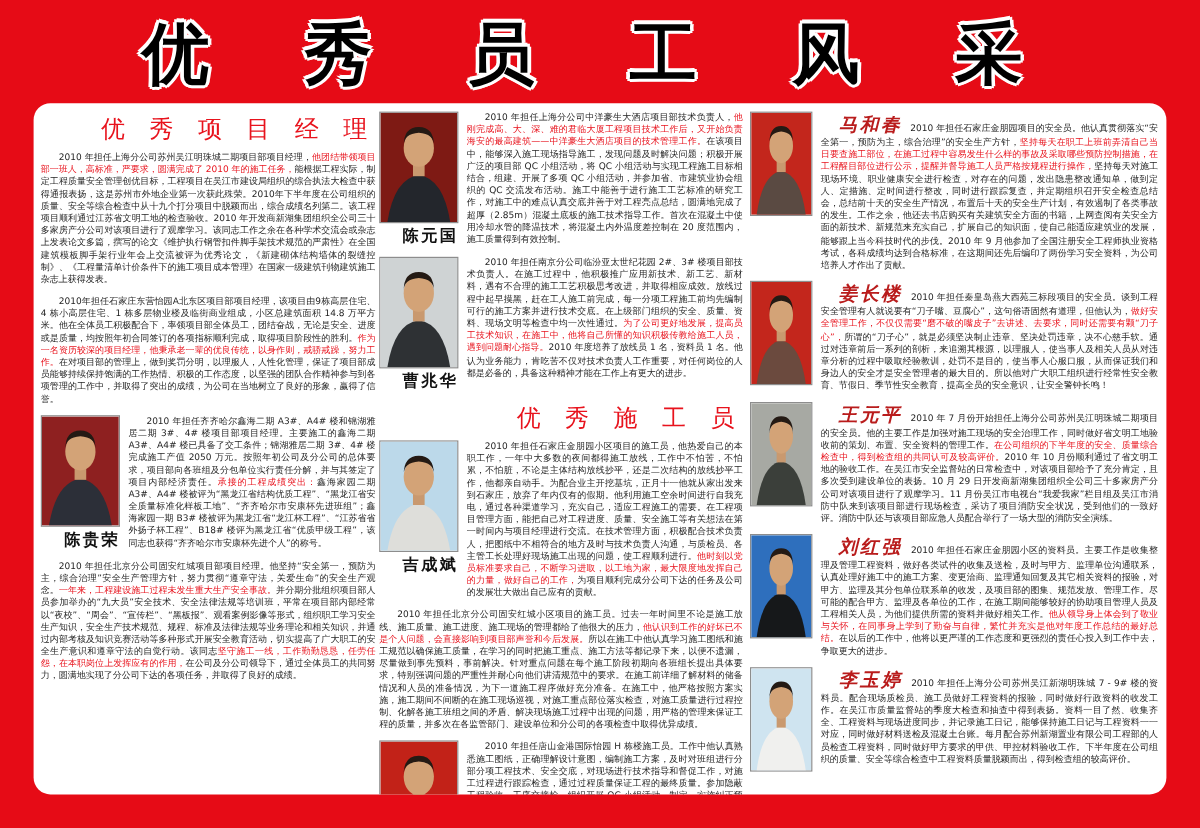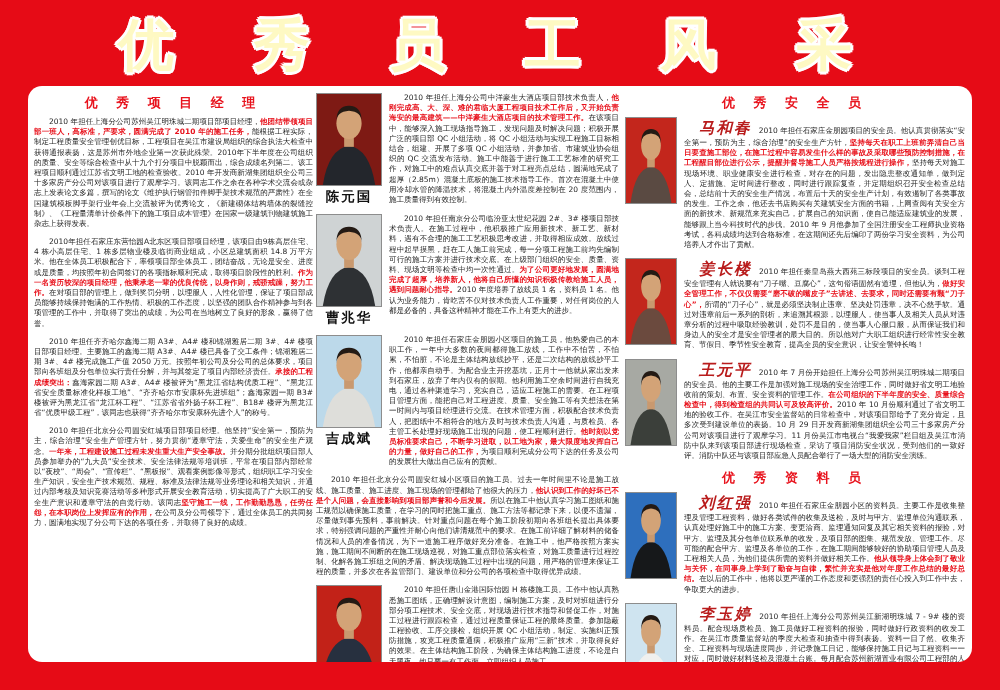--- a/index.html
+++ b/index.html
@@ -1,56 +1,68 @@
 <!DOCTYPE html>
 <html><head>
 <meta charset="utf-8">
 <style>
   html,body{margin:0;padding:0;}
   .page{position:relative;width:1000px;height:690px;background:#e60b16;overflow:hidden;
         font-family:"DejaVu Sans","Liberation Sans",sans-serif;}
   .poster-title{position:absolute;top:8px;left:0;right:0;text-align:center;
-        font-size:56px;font-weight:bold;color:#fef9c3;letter-spacing:30px;white-space:nowrap;
+        font-size:56px;font-weight:bold;color:#000000;letter-spacing:30px;white-space:nowrap;
         text-shadow:-2px -2px 0 #fff,2px -2px 0 #fff,-2px 2px 0 #fff,2px 2px 0 #fff,
                     0 -3px 0 #fff,0 3px 0 #fff,-3px 0 0 #fff,3px 0 0 #fff;}
   .panel{position:absolute;left:28px;top:86px;width:944px;height:576px;background:#ffffff;
         border-radius:14px;overflow:hidden;}
   .col{position:absolute;top:7px;}
   .col-left{left:6px;width:279px;}
   .col-mid{left:288px;width:303px;}
   .col-right{left:597px;width:340px;}
-  .sec-header{color:#e8131d;font-weight:bold;font-size:13px;text-align:center;
+  .sec-header{color:#e8131d;font-weight:normal;font-size:20px;text-align:right;
         letter-spacing:7px;margin:1px 0 5px 0;white-space:nowrap;}
   .entry{display:flex;gap:7px;margin-bottom:8px;align-items:flex-start;}
-  .photo-col{flex:0 0 auto;text-align:center;}
+  .photo-col{flex:0 0 auto;text-align:right;}
   .photo{width:66px;height:93px;border:1px solid #8d8d8d;box-sizing:border-box;display:block;}
   .photo svg{display:block;width:100%;height:100%;}
   .entry.inline-name-entry .photo{width:52px;height:87px;}
   .pname{font-weight:bold;font-size:13.5px;color:#111;margin-top:2px;letter-spacing:2px;white-space:nowrap;}
   .ptext{flex:1;font-size:7.5px;line-height:1.36;text-align:justify;color:#1f1f1f;text-indent:2em;}
-  .ptext .hl{color:#e8131d;font-weight:bold;margin-top:48px;}
+  .ptext .hl{color:#e8131d;font-weight:normal;margin-top:48px;}
   .inline-name{font-size:15.5px;font-weight:bold;color:#b91c1c;
         font-family:"DejaVu Serif","Liberation Serif",serif;letter-spacing:2px;
         margin-right:7px;font-style:italic;}
 </style>
 </head>
 <body>
 
 <div class="page">
   <div class="poster-title">优 秀 员 工 风 采</div>
   <div class="panel">
     <div class="col col-left">
         <div class="sec-header">优 秀 项 目 经 理</div>
         <div class="entry">
           <div class="ptext"><span>2010 年担任上海分公司苏州吴江明珠城二期项目部项目经理，</span><span class="hl">他团结带领项目部一班人，高标准，严要求，圆满完成了 2010 年的施工任务，</span><span>能根据工程实际，制定工程质量安全管理创优目标，工程项目在吴江市建设局组织的综合执法大检查中获得通报表扬，这是苏州市外地企业第一次获此殊荣。2010年下半年度在公司组织的质量、安全等综合检查中从十九个打分项目中脱颖而出，综合成绩名列第二。该工程项目顺利通过江苏省文明工地的检查验收。2010 年开发商新湖集团组织全公司三十多家房产分公司对该项目进行了观摩学习。该同志工作之余在各种学术交流会或杂志上发表论文多篇，撰写的论文《维护执行钢管扣件脚手架技术规范的严肃性》在全国建筑模板脚手架行业年会上交流被评为优秀论文，《新建砌体结构墙体的裂缝控制》、《工程量清单计价条件下的施工项目成本管理》在国家一级建筑刊物建筑施工杂志上获得发表。</span></div>
         </div>
         <div class="entry">
           <div class="ptext"><span>2010年担任石家庄东营怡园A北东区项目部项目经理，该项目由9栋高层住宅、4 栋小高层住宅、1 栋多层物业楼及临街商业组成，小区总建筑面积 14.8 万平方米。他在全体员工积极配合下，率领项目部全体员工，团结奋战，无论是安全、进度或是质量，均按照年初合同签订的各项指标顺利完成，取得项目阶段性的胜利。</span><span class="hl">作为一名资历较深的项目经理，他秉承老一辈的优良传统，以身作则，戒骄戒躁，努力工作。</span><span>在对项目部的管理上，做到奖罚分明，以理服人，人性化管理，保证了项目部成员能够持续保持饱满的工作热情、积极的工作态度，以坚强的团队合作精神参与到各项管理的工作中，并取得了突出的成绩，为公司在当地树立了良好的形象，赢得了信誉。</span></div>
         </div>
         <div class="entry">
+          <div class="photo-col">
+            <span class="photo">
+              <svg viewBox="0 0 66 93" preserveAspectRatio="none">
+                <rect x="0" y="0" width="66" height="93" fill="#8e2020"></rect>
+                <path d="M6 93 Q12 56 33 53 Q54 56 60 93 Z" fill="#2c2f38"></path>
+                <rect x="28" y="42" width="10" height="12" fill="#c9996f"></rect>
+                <ellipse cx="33" cy="30" rx="13" ry="16" fill="#d3a377"></ellipse>
+                <path d="M20 28 Q20 12 33 12 Q46 12 46 28 Q46 18 33 17 Q20 18 20 28 Z" fill="#241a14"></path>
+              </svg>
+            </span>
+            <div class="pname">陈贵荣</div>
+          </div>
           <div class="ptext"><span>2010 年担任齐齐哈尔鑫海二期 A3#、A4# 楼和锦湖雅居二期 3#、4# 楼项目部项目经理。主要施工的鑫海二期 A3#、A4# 楼已具备了交工条件；锦湖雅居二期 3#、4# 楼完成施工产值 2050 万元。按照年初公司及分公司的总体要求，项目部向各班组及分包单位实行责任分解，并与其签定了项目内部经济责任。</span><span class="hl">承接的工程成绩突出：</span><span>鑫海家园二期 A3#、A4# 楼被评为“黑龙江省结构优质工程”、“黑龙江省安全质量标准化样板工地”、“齐齐哈尔市安康杯先进班组”；鑫海家园一期 B3# 楼被评为黑龙江省“龙江杯工程”、“江苏省省外扬子杯工程”、B18# 楼评为黑龙江省“优质甲级工程”，该同志也获得“齐齐哈尔市安康杯先进个人”的称号。</span></div>
         </div>
         <div class="entry">
           <div class="ptext"><span>2010 年担任北京分公司固安红城项目部项目经理。他坚持“安全第一，预防为主，综合治理”安全生产管理方针，努力贯彻“遵章守法，关爱生命”的安全生产观念。</span><span class="hl">一年来，工程建设施工过程未发生重大生产安全事故。</span><span>并分期分批组织项目部人员参加举办的“九大员”安全技术、安全法律法规等培训班，平常在项目部内部经常以“夜校”、“周会”、“宣传栏”、“黑板报”、观看案例影像等形式，组织职工学习安全生产知识，安全生产技术规范、规程、标准及法律法规等业务理论和相关知识，并通过内部考核及知识竞赛活动等多种形式开展安全教育活动，切实提高了广大职工的安全生产意识和遵章守法的自觉行动。该同志</span><span class="hl">坚守施工一线，工作勤勤恳恳，任劳任怨，在本职岗位上发挥应有的作用，</span><span>在公司及分公司领导下，通过全体员工的共同努力，圆满地实现了分公司下达的各项任务，并取得了良好的成绩。</span></div>
         </div>
       </div>
     <div class="col col-mid">
         <div class="entry">
           <div class="photo-col">
             <span class="photo">
@@ -72,22 +84,23 @@
               <svg viewBox="0 0 66 93" preserveAspectRatio="none">
                 <rect x="0" y="0" width="66" height="93" fill="#cfd3d4"></rect>
                 <path d="M6 93 Q12 56 33 53 Q54 56 60 93 Z" fill="#2e3134"></path>
                 <rect x="28" y="42" width="10" height="12" fill="#c9996f"></rect>
                 <ellipse cx="33" cy="30" rx="13" ry="16" fill="#d3a377"></ellipse>
                 <path d="M20 28 Q20 12 33 12 Q46 12 46 28 Q46 18 33 17 Q20 18 20 28 Z" fill="#241a14"></path>
               </svg>
             </span>
             <div class="pname">曹兆华</div>
           </div>
-          <div class="ptext"><span>2010 年担任南京分公司临汾亚太世纪花园 2#、3# 楼项目部技术负责人。在施工过程中，他积极推广应用新技术、新工艺、新材料，遇有不合理的施工工艺积极思考改进，并取得相应成效。放线过程中起早摸黑，赶在工人施工前完成，每一分项工程施工前均先编制可行的施工方案并进行技术交底。在上级部门组织的安全、质量、资料、现场文明等检查中均一次性通过。</span><span class="hl">为了公司更好地发展，圆满地完成了超厚，培养新人，他将自己所懂的知识积极传教给施工人员，遇到问题耐心指导。</span><span>2010 年度培养了放线员 1 名，资料员 1 名。他认为业务能力，肯吃苦不仅对技术负责人工作重要，对任何岗位的人都是必备的，具备这种精神才能在工作上有更大的进步。</span></div>
-        </div>
+          <div class="ptext"><span>2010 年担任南京分公司临汾亚太世纪花园 2#、3# 楼项目部技术负责人。在施工过程中，他积极推广应用新技术、新工艺、新材料，遇有不合理的施工工艺积极思考改进，并取得相应成效。放线过程中起早摸黑，赶在工人施工前完成，每一分项工程施工前均先编制可行的施工方案并进行技术交底。在上级部门组织的安全、质量、资料、现场文明等检查中均一次性通过。</span><span class="hl">为了公司更好地发展，提高员工技术知识，在施工中，他将自己所懂的知识积极传教给施工人员，遇到问题耐心指导。</span><span>2010 年度培养了放线员 1 名，资料员 1 名。他认为业务能力，肯吃苦不仅对技术负责人工作重要，对任何岗位的人都是必备的，具备这种精神才能在工作上有更大的进步。</span></div>
+        </div>
+        <div class="sec-header">优 秀 施 工 员</div>
         <div class="entry">
           <div class="photo-col">
             <span class="photo">
               <svg viewBox="0 0 66 93" preserveAspectRatio="none">
                 <rect x="0" y="0" width="66" height="93" fill="#bcd9ea"></rect>
                 <path d="M6 93 Q12 56 33 53 Q54 56 60 93 Z" fill="#dededa"></path>
                 <rect x="28" y="42" width="10" height="12" fill="#c9996f"></rect>
                 <ellipse cx="33" cy="30" rx="13" ry="16" fill="#d3a377"></ellipse>
                 <path d="M20 28 Q20 12 33 12 Q46 12 46 28 Q46 18 33 17 Q20 18 20 28 Z" fill="#241a14"></path>
               </svg>
@@ -108,21 +121,20 @@
                 <rect x="28" y="42" width="10" height="12" fill="#c9996f"></rect>
                 <ellipse cx="33" cy="30" rx="13" ry="16" fill="#d3a377"></ellipse>
                 <path d="M20 28 Q20 12 33 12 Q46 12 46 28 Q46 18 33 17 Q20 18 20 28 Z" fill="#241a14"></path>
               </svg>
             </span>
           </div>
           <div class="ptext"><span>2010 年担任唐山金港国际怡园 H 栋楼施工员。工作中他认真熟悉施工图纸，正确理解设计意图，编制施工方案，及时对班组进行分部分项工程技术、安全交底，对现场进行技术指导和督促工作，对施工过程进行跟踪检查，通过过程质量保证工程的最终质量。参加隐蔽工程验收、工序交接检，组织开展 QC 小组活动，制定、实施纠正预防措施，攻克工程质量通病，积极推广应用“三新”技术，并取得良好的效果。在主体结构施工阶段，为确保主体结构施工进度，不论是白天黑夜，他只要一有工作面，立即组织人员施工，</span></div>
         </div>
       </div>
     <div class="col col-right">
-        <div class="sec-header">优 秀 安 全 员</div>
         <div class="entry inline-name-entry">
           <div class="photo-col">
             <span class="photo">
               <svg viewBox="0 0 66 93" preserveAspectRatio="none">
                 <rect x="0" y="0" width="66" height="93" fill="#c3261c"></rect>
                 <path d="M6 93 Q12 56 33 53 Q54 56 60 93 Z" fill="#5a4a42"></path>
                 <rect x="28" y="42" width="10" height="12" fill="#c9996f"></rect>
                 <ellipse cx="33" cy="30" rx="13" ry="16" fill="#d3a377"></ellipse>
                 <path d="M20 28 Q20 12 33 12 Q46 12 46 28 Q46 18 33 17 Q20 18 20 28 Z" fill="#241a14"></path>
               </svg>
@@ -151,21 +163,20 @@
                 <rect x="0" y="0" width="66" height="93" fill="#a7a9a3"></rect>
                 <path d="M6 93 Q12 56 33 53 Q54 56 60 93 Z" fill="#3b3f3a"></path>
                 <rect x="28" y="42" width="10" height="12" fill="#c9996f"></rect>
                 <ellipse cx="33" cy="30" rx="13" ry="16" fill="#d3a377"></ellipse>
                 <path d="M20 28 Q20 12 33 12 Q46 12 46 28 Q46 18 33 17 Q20 18 20 28 Z" fill="#241a14"></path>
               </svg>
             </span>
           </div>
           <div class="ptext"><span class="inline-name">王元平</span><span>2010 年 7 月份开始担任上海分公司苏州吴江明珠城二期项目的安全员。他的主要工作是加强对施工现场的安全治理工作，同时做好省文明工地验收前的策划、布置、安全资料的管理工作。</span><span class="hl">在公司组织的下半年度的安全、质量综合检查中，得到检查组的共同认可及较高评价。</span><span>2010 年 10 月份顺利通过了省文明工地的验收工作。在吴江市安全监督站的日常检查中，对该项目部给予了充分肯定，且多次受到建设单位的表扬。10 月 29 日开发商新湖集团组织全公司三十多家房产分公司对该项目进行了观摩学习。11 月份吴江市电视台“我爱我家”栏目组及吴江市消防中队来到该项目部进行现场检查，采访了项目消防安全状况，受到他们的一致好评。消防中队还与该项目部应急人员配合举行了一场大型的消防安全演练。</span></div>
         </div>
-        <div class="sec-header">优 秀 资 料 员</div>
         <div class="entry inline-name-entry">
           <div class="photo-col">
             <span class="photo">
               <svg viewBox="0 0 66 93" preserveAspectRatio="none">
                 <rect x="0" y="0" width="66" height="93" fill="#2e6fbd"></rect>
                 <path d="M6 93 Q12 56 33 53 Q54 56 60 93 Z" fill="#16181a"></path>
                 <rect x="28" y="42" width="10" height="12" fill="#c9996f"></rect>
                 <ellipse cx="33" cy="30" rx="13" ry="16" fill="#d3a377"></ellipse>
                 <path d="M20 28 Q20 12 33 12 Q46 12 46 28 Q46 18 33 17 Q20 18 20 28 Z" fill="#241a14"></path>
               </svg>

